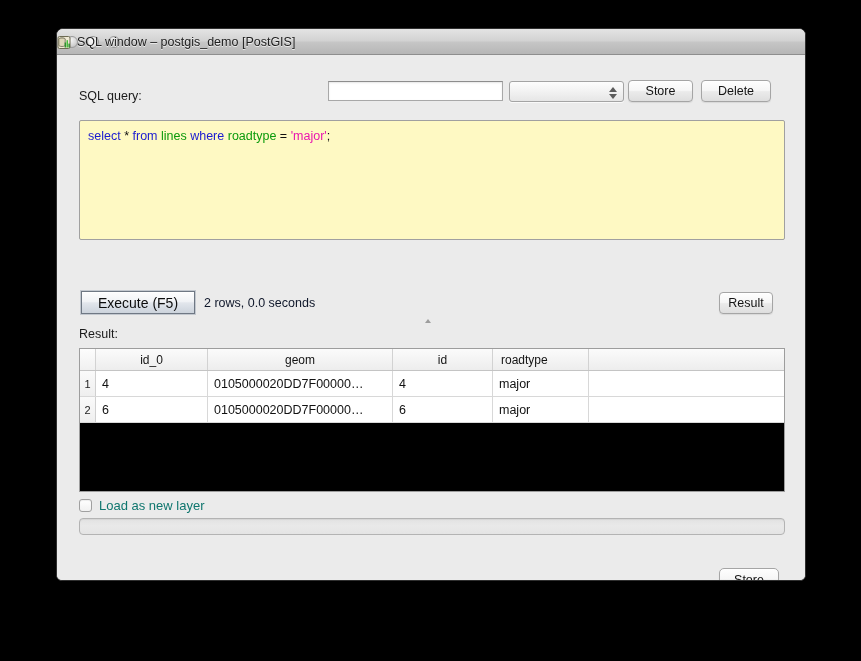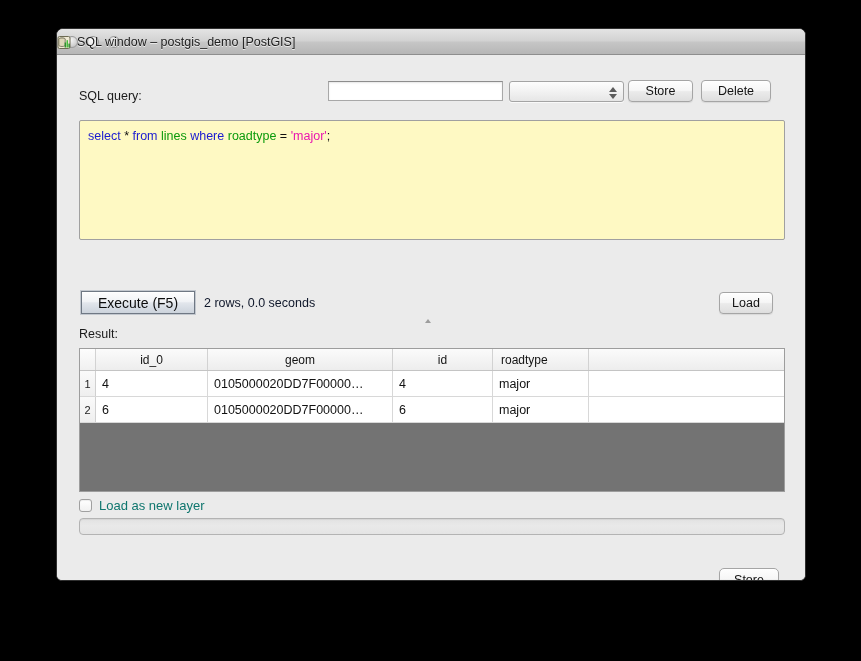--- a/index.html
+++ b/index.html
@@ -247,21 +247,21 @@
   }
 
   
   #resultpanel {
     position: absolute;
     left: 22px;
     top: 293px;
     width: 706px;
     height: 144px;
     box-sizing: border-box;
-    background: #737373;
+    background: #000000;
     border: 1px solid #9d9d9d;
     overflow: hidden;
   }
   #thead {
     display: flex;
     height: 22px;
     background: linear-gradient(to bottom, #f7f7f7 0%, #ededed 100%);
     border-bottom: 1px solid #c4c4c4;
     box-sizing: border-box;
   }
@@ -403,21 +403,21 @@
 
       <div class="btn" id="btn-store">Store</div>
       <div class="btn" id="btn-delete">Delete</div>
 
       <div id="sqleditor">
         <div id="sqltext"><span class="tok-kw">select</span><span class="tok-plain"> </span><span class="tok-plain">*</span><span class="tok-plain"> </span><span class="tok-kw">from</span><span class="tok-plain"> </span><span class="tok-ident">lines</span><span class="tok-plain"> </span><span class="tok-kw">where</span><span class="tok-plain"> </span><span class="tok-ident">roadtype</span><span class="tok-plain"> </span><span class="tok-plain">=</span><span class="tok-plain"> </span><span class="tok-str">'major'</span><span class="tok-plain">;</span></div>
       </div>
 
       <div id="btn-execute">Execute (F5)</div>
       <div id="status-text">2 rows, 0.0 seconds</div>
-      <div class="btn" id="btn-clear">Load</div>
+      <div class="btn" id="btn-clear">Result</div>
 
       <div id="splitter-dot">
           <span></span>
         </div>
 
       <div id="lbl-result">Result:</div>
 
       <div id="resultpanel">
         <div id="thead">
           <div class="gutter-h"></div>

